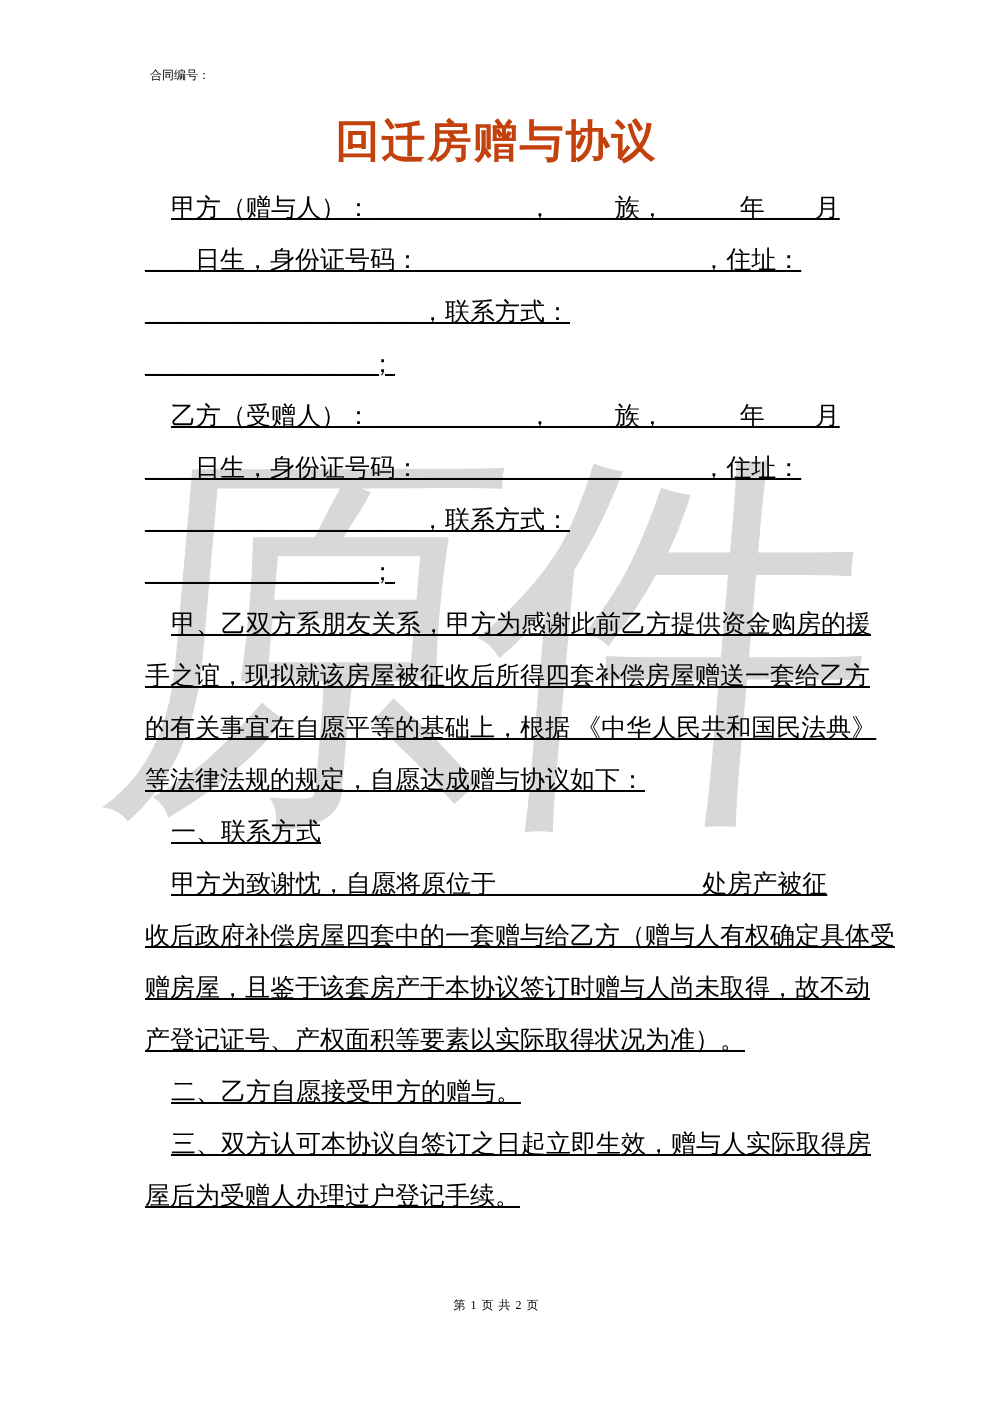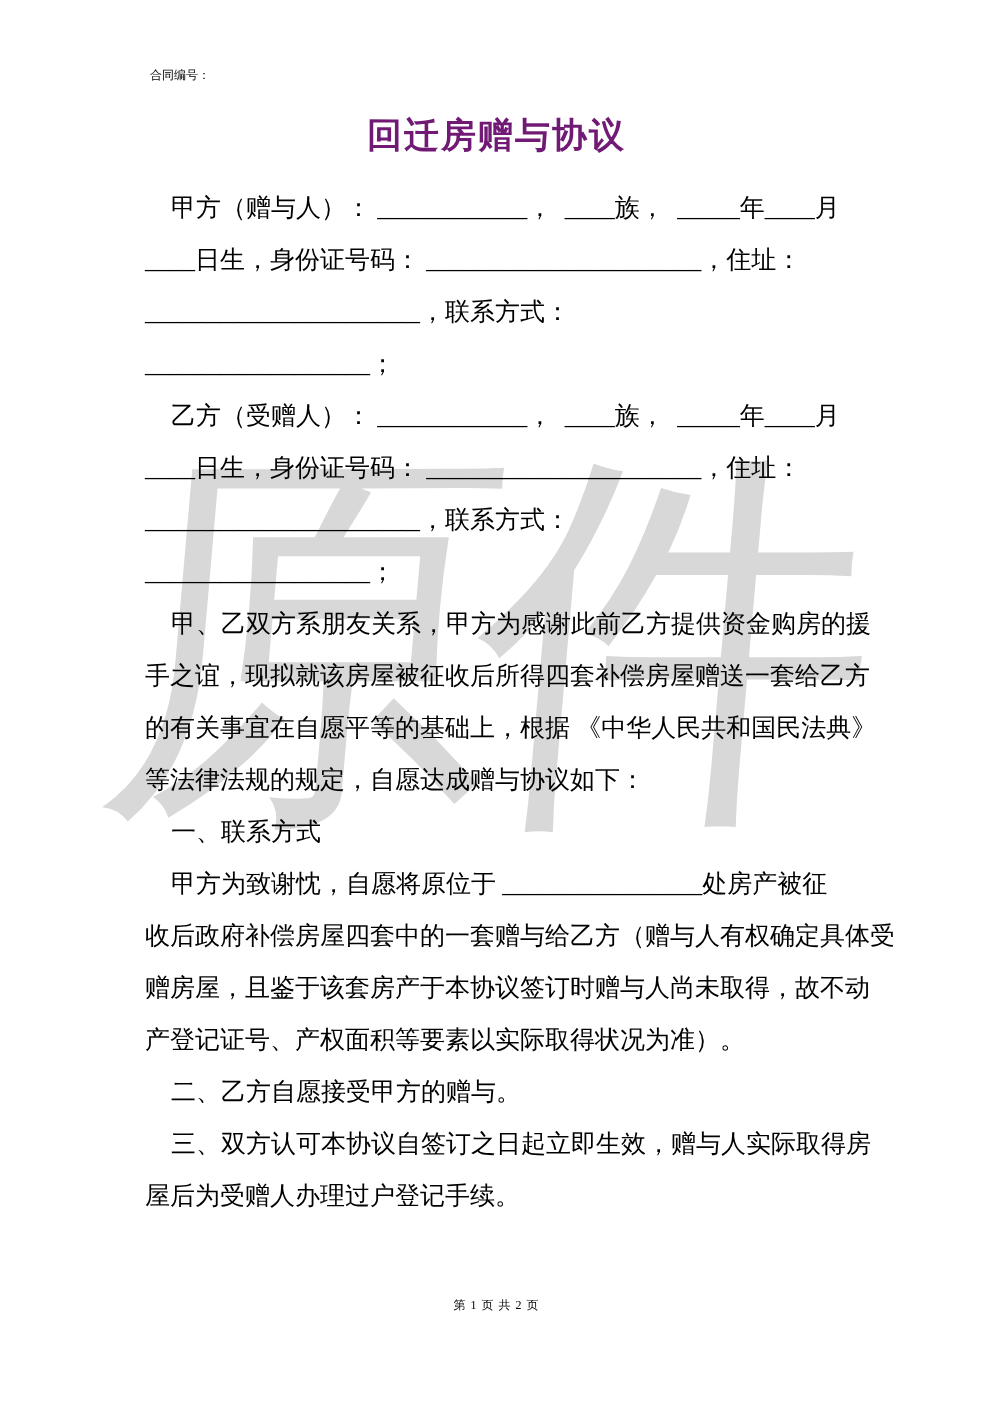--- a/index.html
+++ b/index.html
@@ -29,31 +29,32 @@
     font-size:12px;
     line-height:26px;
     z-index:1;
     white-space:pre;
   }
   .title{
     position:absolute;
     left:0;top:112px;width:100%;
     margin:0;
     text-align:center;
-    font-size:35px;
+    font-size:44px;
     font-weight:bold;
     letter-spacing:2px;
-    color:#701a75;
+    color:#c2410c;
     z-index:1;
   }
   .content{
     position:absolute;
     left:145px;top:182px;
     width:745px;
     z-index:1;
+    text-decoration:underline;
   }
   .ln{
     height:52px;
     line-height:52px;
     font-size:25px;
     white-space:pre;
   }
   .ind{text-indent:26px;}
   .footer{
     position:absolute;

